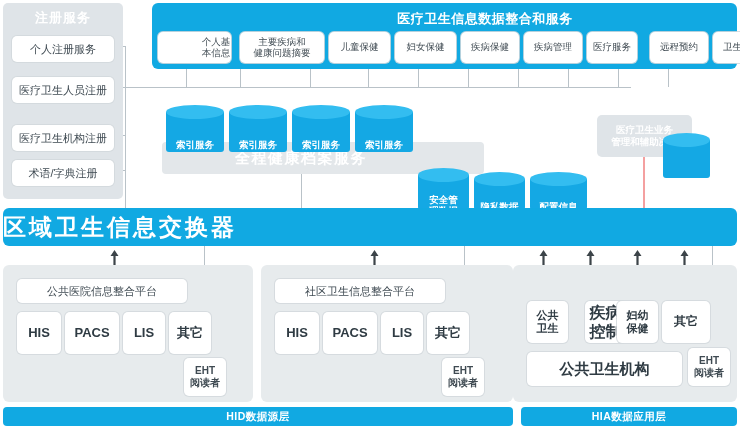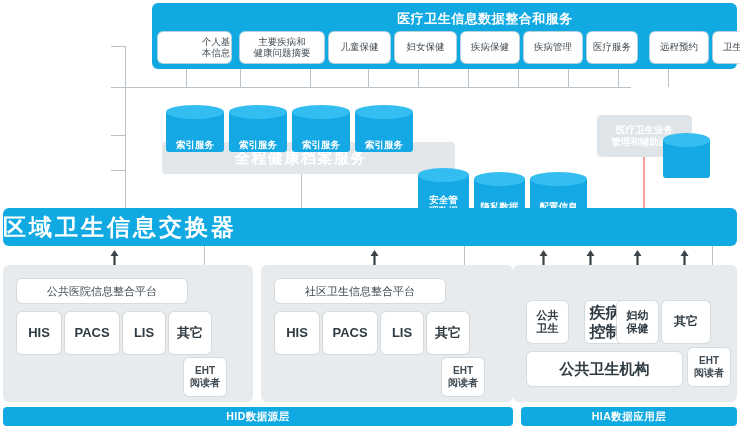--- a/index.html
+++ b/index.html
@@ -58,21 +58,21 @@
     text-align: center; color: #ffffff;
     font-size: 13px; font-weight: bold; letter-spacing: .5px;
   }
   .top-box {
     position: absolute; top: 29px; height: 31px;
     font-size: 9.5px;
   }
 
   
   #archive-panel {
-    left: 162px; top: 142px; width: 293px; height: 32px;
+    left: 162px; top: 142px; width: 322px; height: 32px;
     background: #e3e7ea;
     border-radius: 4px;
   }
   #archive-title {
     position: absolute; left: 0; top: 7px; width: 278px;
     text-align: center; color: #ffffff;
     font-size: 15px; font-weight: bold; letter-spacing: 1.5px;
   }
 
   .cyl { position: absolute; }
@@ -177,20 +177,35 @@
   <div class="vline abs" style="left:668px; top:69px; height:18px;"></div>
 
   <div class="vline abs" style="left:301px; top:174px; height:35px;"></div>
 
   <div class="pinkline abs" style="left:643px; top:157px; height:52px;"></div>
 
   <div class="vline abs" style="left:204px; top:246px; height:104px;"></div>
   <div class="vline abs" style="left:464px; top:246px; height:104px;"></div>
   <div class="vline abs" style="left:712px; top:246px; height:92px;"></div>
 
+  <div class="abs" id="sidebar">
+    <div id="sidebar-title">注册服务</div>
+    <div class="white-box side-box" style="top:33px;">
+      <span>个人注册服务</span>
+    </div>
+    <div class="white-box side-box" style="top:74px;">
+      <span>医疗卫生人员注册</span>
+    </div>
+    <div class="white-box side-box" style="top:122px;">
+      <span>医疗卫生机构注册</span>
+    </div>
+    <div class="white-box side-box" style="top:157px;">
+      <span>术语/字典注册</span>
+    </div>
+  </div>
 
   <div class="abs" id="top-panel">
     <div id="top-title">医疗卫生信息数据整合和服务</div>
 
     <div class="white-box top-box" style="left:6px; width:73px;padding-left:43px;">
       <span>个人基本信息</span>
     </div>
     <div class="white-box top-box" style="left:88px; width:84px;">
       <span>主要疾病和<br>健康问题摘要</span>
     </div>

